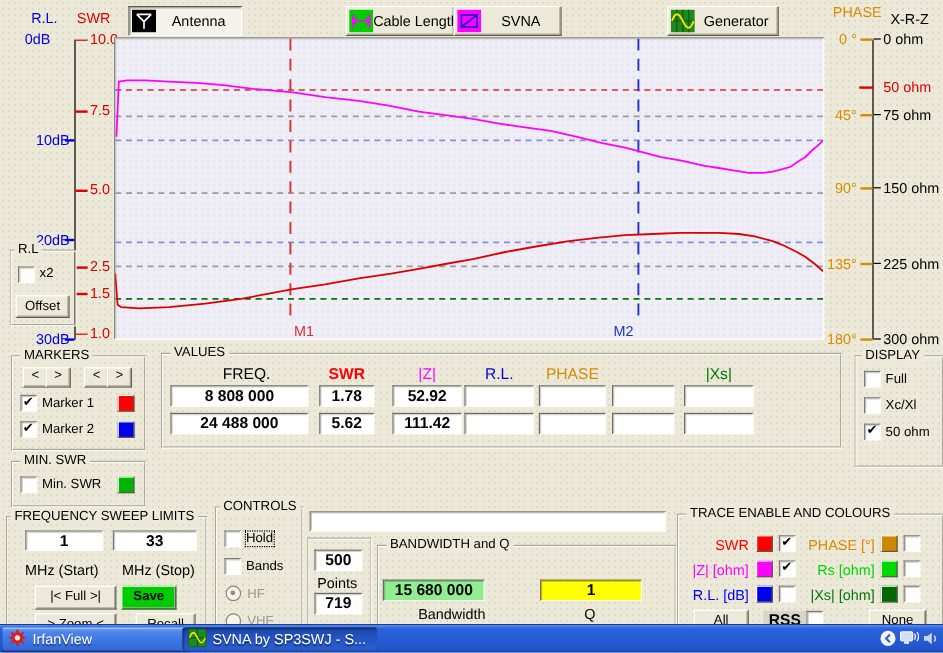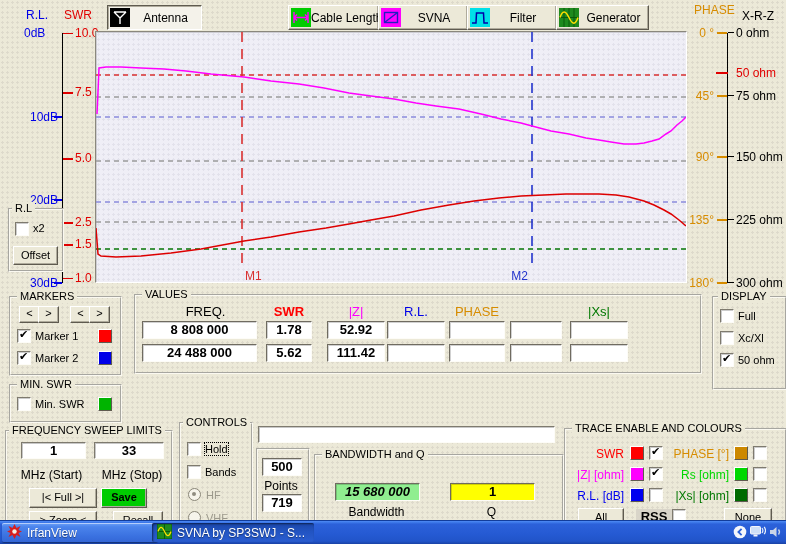--- a/index.html
+++ b/index.html
@@ -84,29 +84,20 @@
       <svg width="20" height="19">
           <rect width="20" height="19" fill="#FF00FF"></rect>
           <g stroke="#2020C0" stroke-width="1.4" fill="none">
             <rect x="3.5" y="4.5" width="13" height="10"></rect>
             <path d="M3.5 14.5 L16.5 4.5"></path>
           </g>
         </svg>
     </span>
     <span class="tlabel">SVNA</span>
   </div>
-  <div class="tbtn" style="left:467px;width:88px">
-    <span class="ticon">
-      <svg width="20" height="19">
-          <rect width="20" height="19" fill="#00E0E8"></rect>
-          <polyline points="2,15 6,15 6.5,5 13.5,5 14,15 18,15" stroke="#0000A8" stroke-width="1.5" fill="none"></polyline>
-        </svg>
-    </span>
-    <span class="tlabel">Filter</span>
-  </div>
   <div class="tbtn" style="left:556px;width:91px">
     <span class="ticon">
       <svg width="20" height="19">
           <rect width="20" height="19" fill="#1E8A1E"></rect>
           <g stroke="#0B5A0B" stroke-width="1">
             <path d="M0 9.5 H20 M10 0 V19 M5 0 V19 M15 0 V19"></path>
           </g>
           <path d="M1 9.5 C3.5 2,6.5 2,10 9.5 S16.5 17,19 9.5" stroke="#FFE000" stroke-width="1.5" fill="none"></path>
         </svg>
     </span>
@@ -120,21 +111,21 @@
     <div class="axisline" style="left:62px;top:33px;height:250px"></div>
     <div class="tick" style="left:54px;top:116px;width:8px;height:2px;background:#0000E8"></div>
     <div class="tick" style="left:54px;top:199px;width:8px;height:2px;background:#0000E8"></div>
     <div class="tick" style="left:54px;top:282px;width:8px;height:2px;background:#0000E8"></div>
     <div class="tick" style="left:63px;top:33px;width:10px;border-top:1px solid #E00000"></div>
     <div class="tick" style="left:63px;top:92px;width:10px;border-top:2px dashed #E00000"></div>
     <div class="tick" style="left:63px;top:158px;width:10px;border-top:2px dashed #E00000"></div>
     <div class="tick" style="left:63px;top:222px;width:10px;border-top:2px dashed #E00000"></div>
     <div class="tick" style="left:63px;top:244px;width:10px;border-top:2px dashed #E00000"></div>
     <div class="tick" style="left:63px;top:278px;width:10px;border-top:1px solid #E00000"></div>
-    <div class="tick-label" style="left:24px;top:33px;width:38px;text-align:left;color:#0000E8">0dB</div>
+    <div class="tick-label" style="left:4px;top:33px;width:38px;text-align:right;color:#0000E8">0dB</div>
     <div class="tick-label" style="left:20px;top:117px;width:38px;text-align:right;color:#0000E8">10dB</div>
     <div class="tick-label" style="left:20px;top:200px;width:38px;text-align:right;color:#0000E8">20dB</div>
     <div class="tick-label" style="left:20px;top:283px;width:38px;text-align:right;color:#0000E8">30dB</div>
     <div class="tick-label" style="left:75px;top:33px;color:#E00000">10.0</div>
     <div class="tick-label" style="left:75px;top:92px;color:#E00000">7.5</div>
     <div class="tick-label" style="left:75px;top:158px;color:#E00000">5.0</div>
     <div class="tick-label" style="left:75px;top:222px;color:#E00000">2.5</div>
     <div class="tick-label" style="left:75px;top:244px;color:#E00000">1.5</div>
     <div class="tick-label" style="left:75px;top:278px;color:#E00000">1.0</div>
   </div>
@@ -275,21 +266,21 @@
   <input class="field" style="left: 258px; top: 426px; width: 295px; height: 15px; text-align: left;" value="">
 
   <div class="group" style="left:256px;top:448px;width:50px;height:94px">
     <div class="vbox" style="left:4px;top:8px;width:38px">500</div>
     <span class="lbl" style="left:0;top:29px;width:46px;text-align:center;font-size:12px">Points</span>
     <div class="vbox" style="left:4px;top:44px;width:38px">719</div>
   </div>
 
   <div class="group" style="left:314px;top:454px;width:246px;height:88px">
     <span class="cap">BANDWIDTH and Q</span>
-    <div class="vbox" style="left: 19px; top: 27px; width: 83px; background: rgb(144, 238, 144); font-style: italic;">15 680 000</div>
+    <div class="vbox" style="left: 3px; top: 27px; width: 83px; background: rgb(144, 238, 144);">15 680 000</div>
     <span class="lbl" style="left:19px;top:49px;width:83px;text-align:center;font-size:12px">Bandwidth</span>
     <div class="vbox" style="left: 134px; top: 27px; width: 83px; background: rgb(255, 255, 0);">1</div>
     <span class="lbl" style="left:134px;top:49px;width:83px;text-align:center;font-size:12px">Q</span>
   </div>
 
   <div class="group" style="left:564px;top:428px;width:219px;height:114px">
     <span class="cap">TRACE ENABLE AND COLOURS</span>
     <span class="lbl" style="left: 4px; top: 17px; width: 54px; text-align: right; font-size: 12px; color: rgb(255, 0, 0);">SWR</span>
     <span class="swatch" style="left: 64px; top: 16px; background: rgb(255, 0, 0);"></span>
     <span class="chk on" style="left:83px;top:16px"></span>

